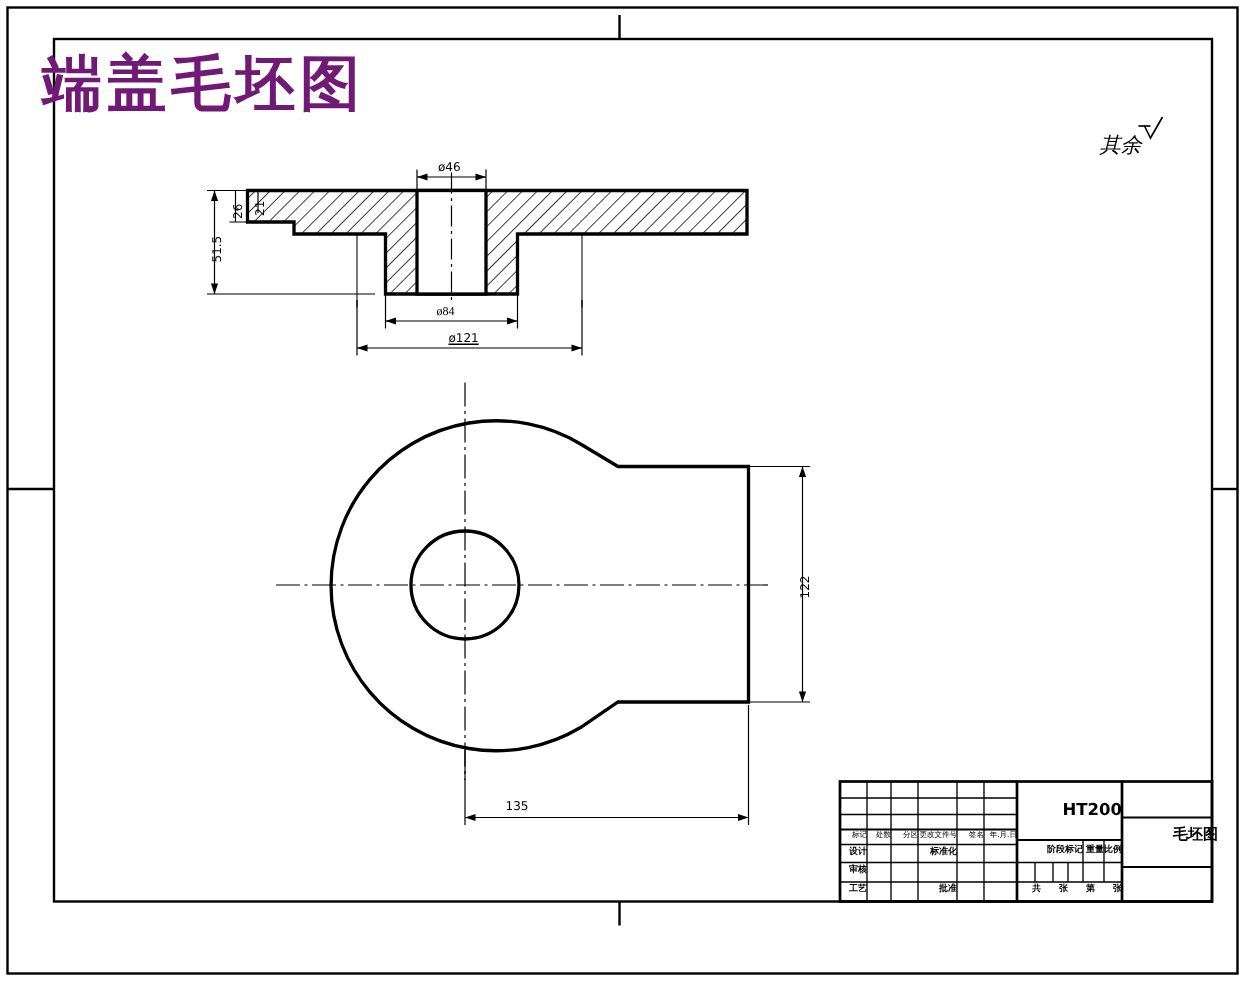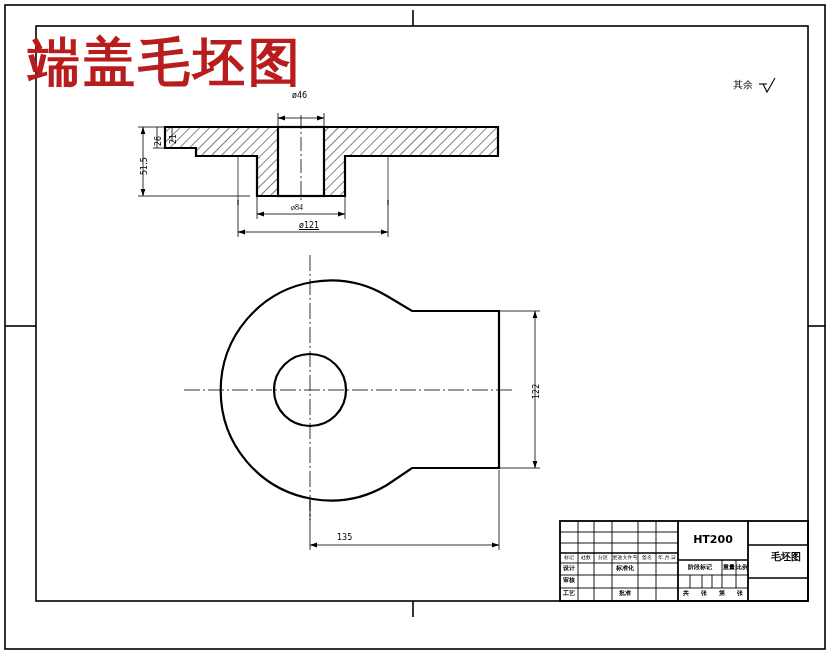--- a/index.html
+++ b/index.html
@@ -6,43 +6,43 @@
   body{width:830px;height:654px;position:relative;overflow:hidden;
        font-family:"Liberation Sans",sans-serif;color:#000;}
 
   .layer{position:absolute;left:0;top:0;width:830px;height:654px;}
   svg.layer{pointer-events:none;}
 
   
   #drawing-title{
     position:absolute;left:28px;top:36px;
     font-family:"DejaVu Sans",sans-serif;
-    font-size:52px;font-weight:bold;color:#b91c1c;
+    font-size:40px;font-weight:bold;color:#701a75;
     letter-spacing:3px;line-height:1;white-space:nowrap;
   }
 
   
   .dim{
     position:absolute;font-family:"DejaVu Sans",sans-serif;
     font-size:8px;color:#000;white-space:nowrap;line-height:1;
   }
   .dim.vert{transform:rotate(-90deg);transform-origin:left top;}
 
   
   #roughness-note{
-    position:absolute;left:733px;top:80px;
-    font-family:"DejaVu Sans",sans-serif;font-size:10px;
-    white-space:nowrap;line-height:1;
+    position:absolute;left:733px;top:90px;
+    font-family:"DejaVu Sans",sans-serif;font-size:14px;
+    white-space:nowrap;line-height:1;font-style:italic;
   }
 
   
   .tb{
     position:absolute;font-family:"DejaVu Sans",sans-serif;
     font-size:5px;line-height:1;white-space:nowrap;color:#000;
-    text-align:center;
+    text-align:right;
   }
   .tb.big{font-size:11px;font-weight:bold;}
   .tb.mid{font-size:10px;font-weight:bold;}
   .tb.sm{font-size:6px;font-weight:bold;}
 </style>
 </head>
 <body>
 
 <svg class="layer" id="drawing-canvas" viewBox="0 0 830 654" width="830" height="654">
   <defs>
@@ -180,32 +180,32 @@
   <g stroke="#000" stroke-width="1.1" fill="none">
     <path d="M 763,84 L 767,92 L 775,78"></path>
     <path d="M 759,84 L 767,84"></path>
   </g>
 </svg>
 
 <div id="drawing-title">端盖毛坯图</div>
 
 <div id="roughness-note">其余</div>
 
-<div class="dim" style="left:292px;top:92px;">ø46</div>
+<div class="dim" style="left:292px;top:108px;">ø46</div>
 <div class="dim" style="left:291px;top:204px;font-family:Liberation Serif, serif;">ø84</div>
 <div class="dim" style="left:299px;top:222px;text-decoration:underline;">ø121</div>
 <div class="dim vert" style="left:141px;top:175px;">51.5</div>
 <div class="dim vert" style="left:155px;top:146px;">26</div>
 <div class="dim vert" style="left:170px;top:144px;">21</div>
 
 <div class="dim" style="left:337px;top:534px;">135</div>
 <div class="dim vert" style="left:533px;top:399px;">122</div>
 
 <div class="tb big" style="left:678px;top:534px;width:70px;">HT200</div>
-<div class="tb mid" style="left:748px;top:552px;width:76px;">毛坯图</div>
+<div class="tb mid" style="left:748px;top:552px;width:64px;">毛坯图</div>
 
 <div class="tb" style="left:560px;top:555px;width:18px;">标记</div>
 <div class="tb" style="left:578px;top:555px;width:16px;">处数</div>
 <div class="tb" style="left:594px;top:555px;width:18px;">分区</div>
 <div class="tb" style="left:612px;top:555px;width:26px;">更改文件号</div>
 <div class="tb" style="left:638px;top:555px;width:18px;">签名</div>
 <div class="tb" style="left:656px;top:555px;width:22px;">年.月.日</div>
 
 <div class="tb sm" style="left:560px;top:565px;width:18px;">设计</div>
 <div class="tb sm" style="left:612px;top:565px;width:26px;">标准化</div>

